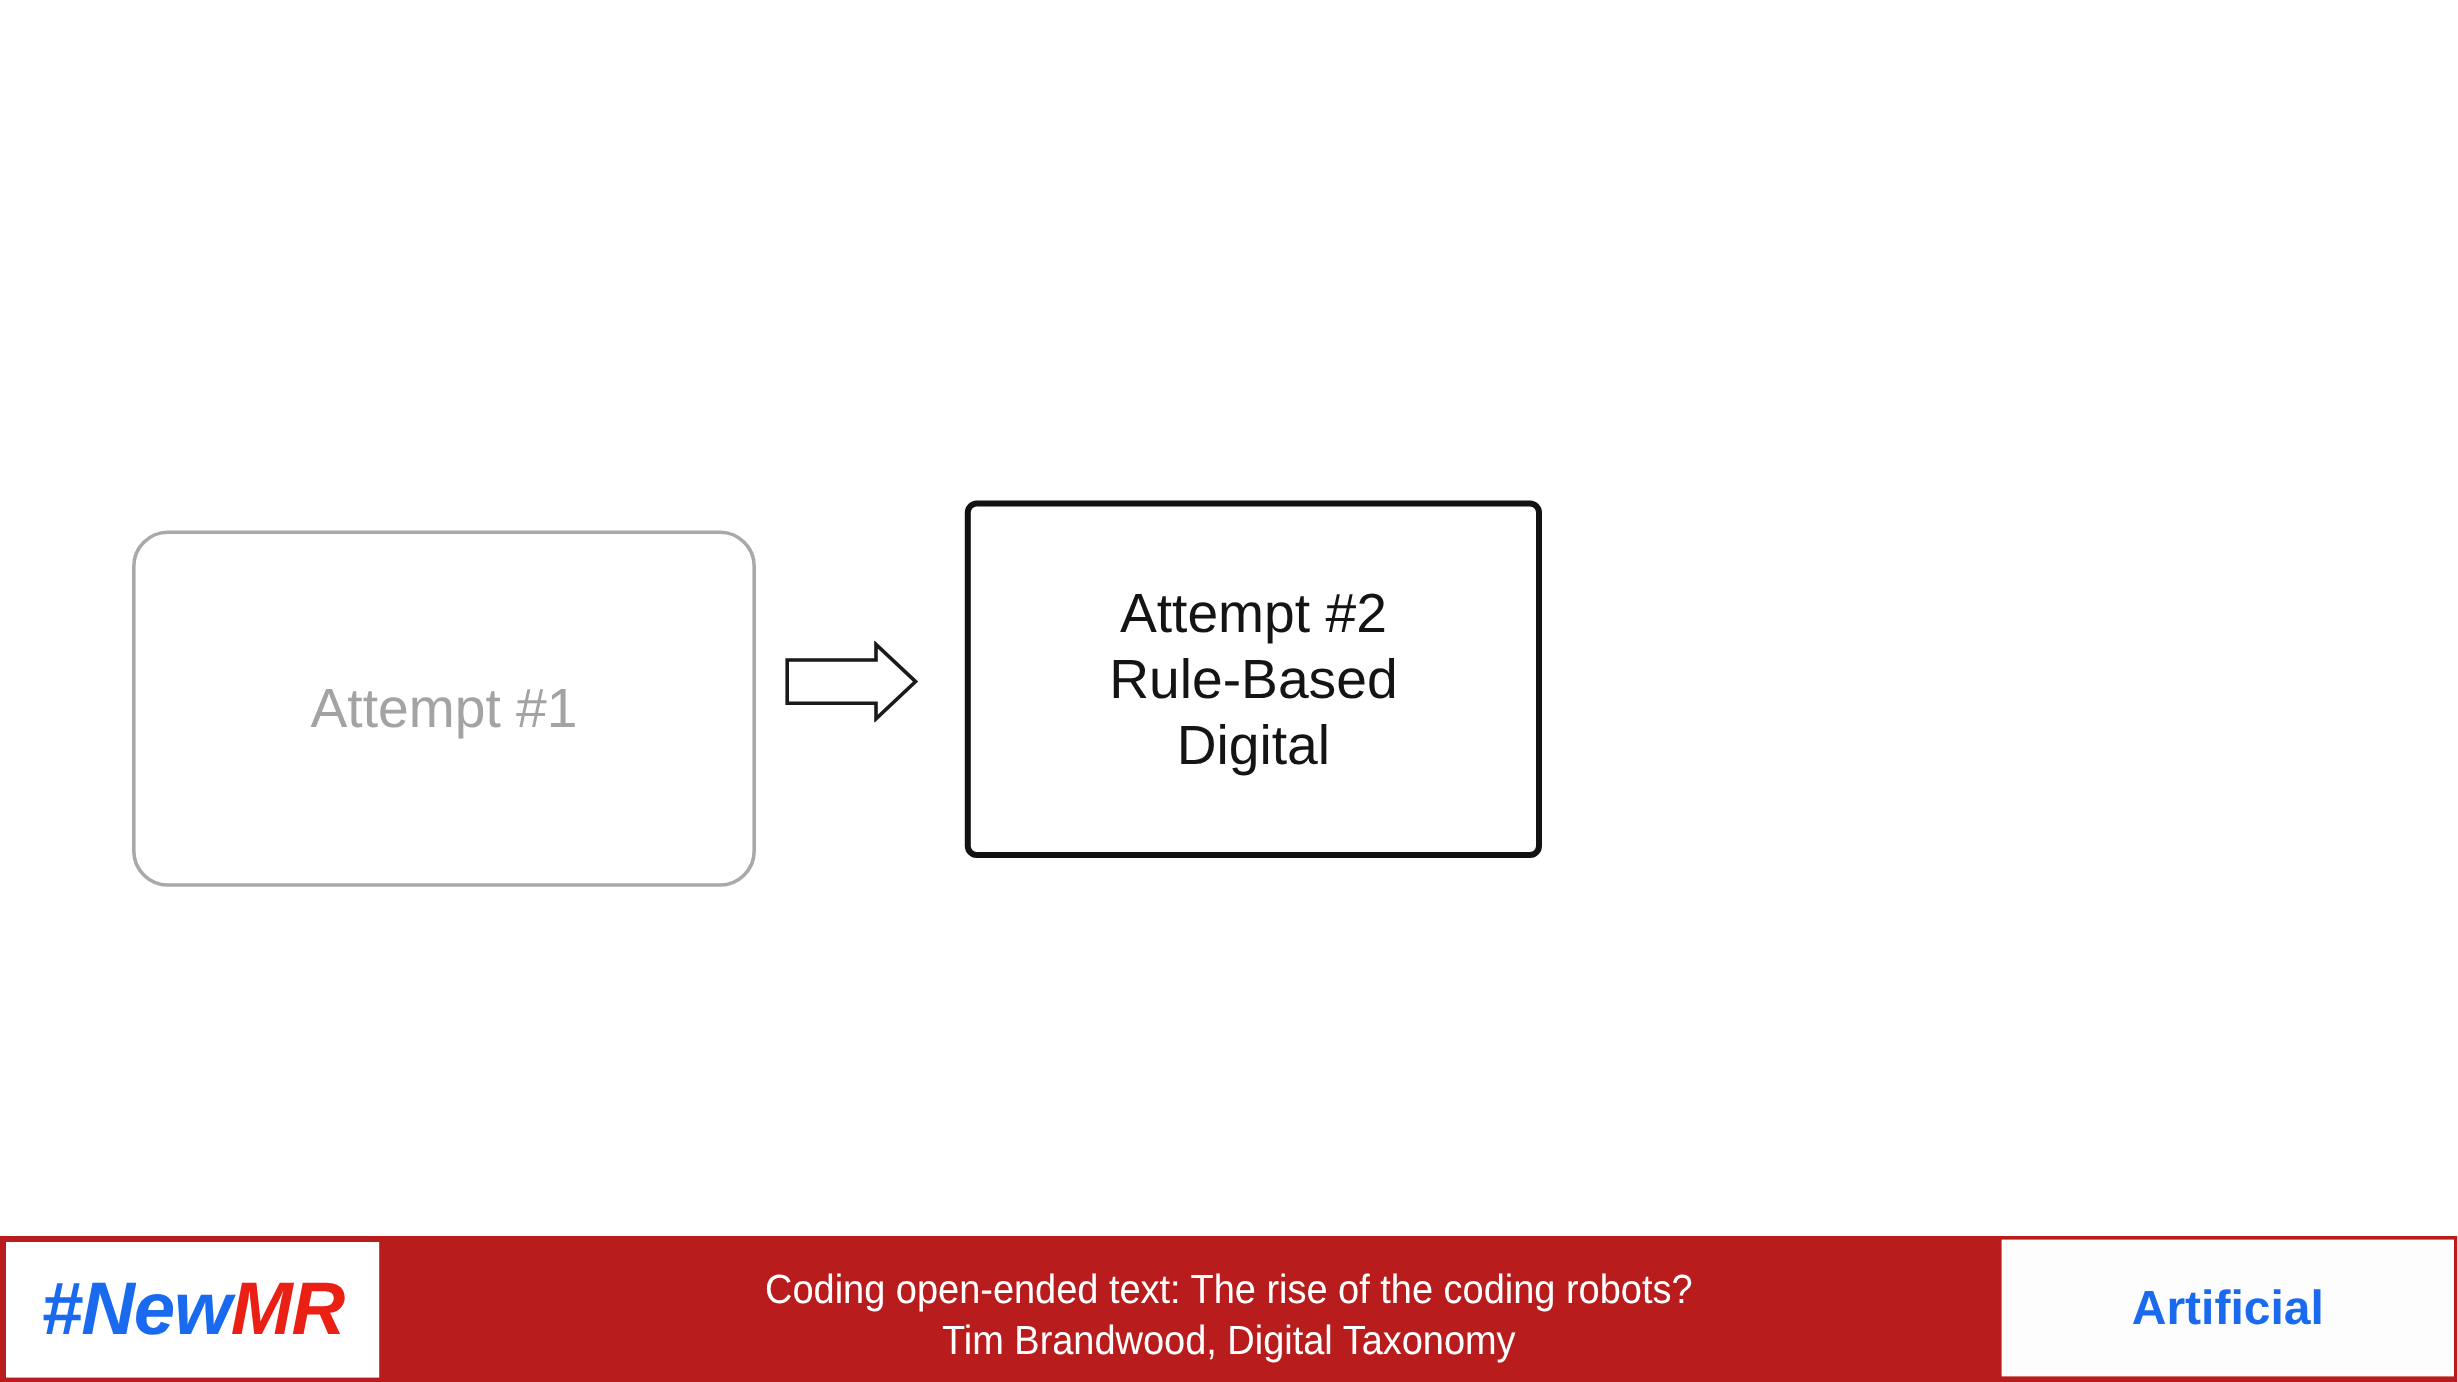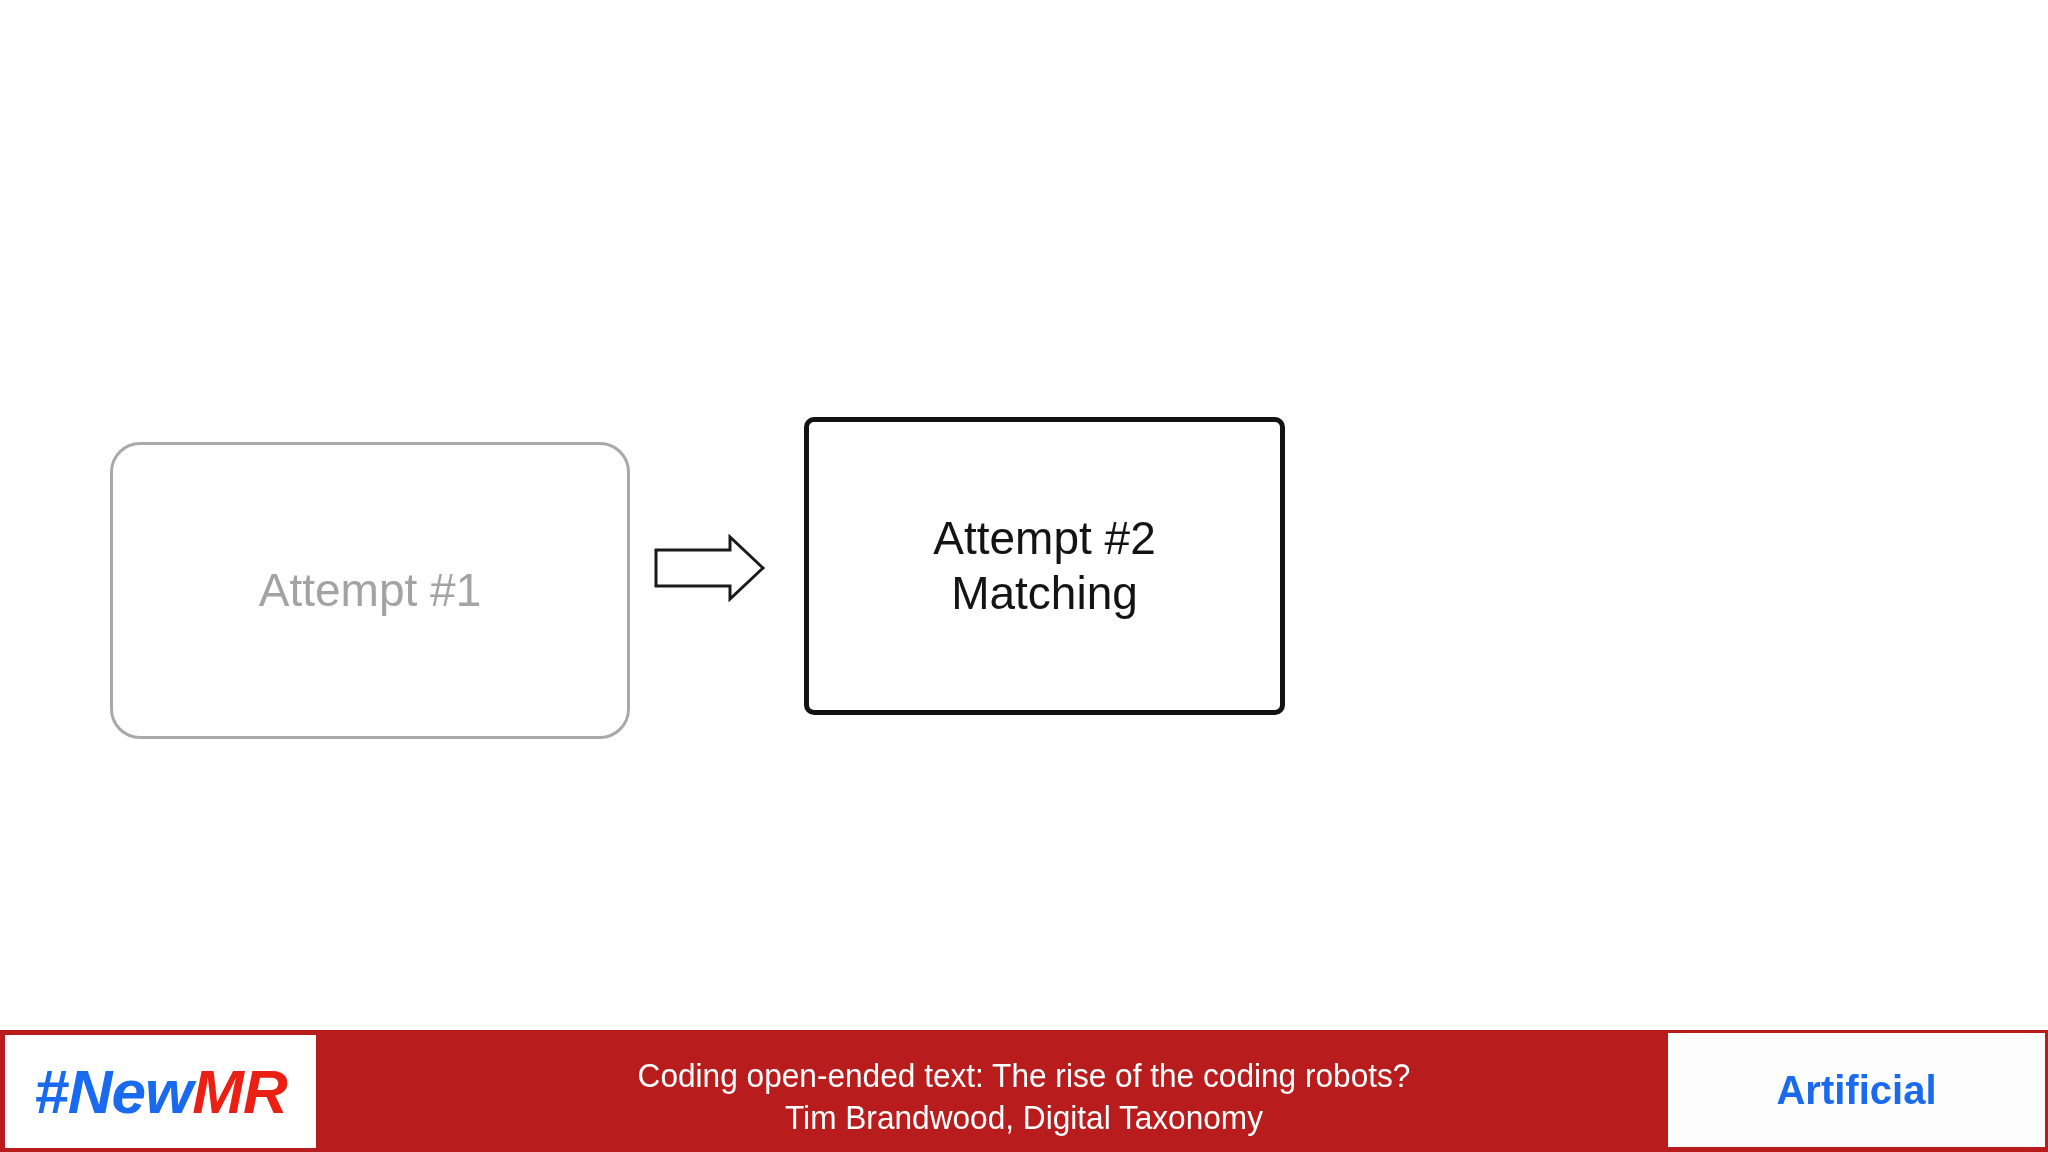--- a/index.html
+++ b/index.html
@@ -127,21 +127,22 @@
   <div class="box box-gray">
     <div class="box-line">Attempt #1</div>
   </div>
 
   <svg class="arrow" viewBox="0 0 112 68" xmlns="http://www.w3.org/2000/svg">
     <polygon points="2,16 76,16 76,3 109,34 76,65 76,52 2,52" fill="#ffffff" stroke="#1a1a1a" stroke-width="3" stroke-linejoin="miter"></polygon>
   </svg>
 
   <div class="box box-black">
     <div class="box-line">Attempt #2</div>
-    <div class="box-line">Matching</div>
+    <div class="box-line">Rule-Based</div>
+    <div class="box-line">Digital</div>
   </div>
 
   <div class="footer">
 
     <div class="logo-box">
       <span class="logo-new">#New</span>
         <span class="logo-mr">MR</span>
     </div>
 
     <div class="caption">

